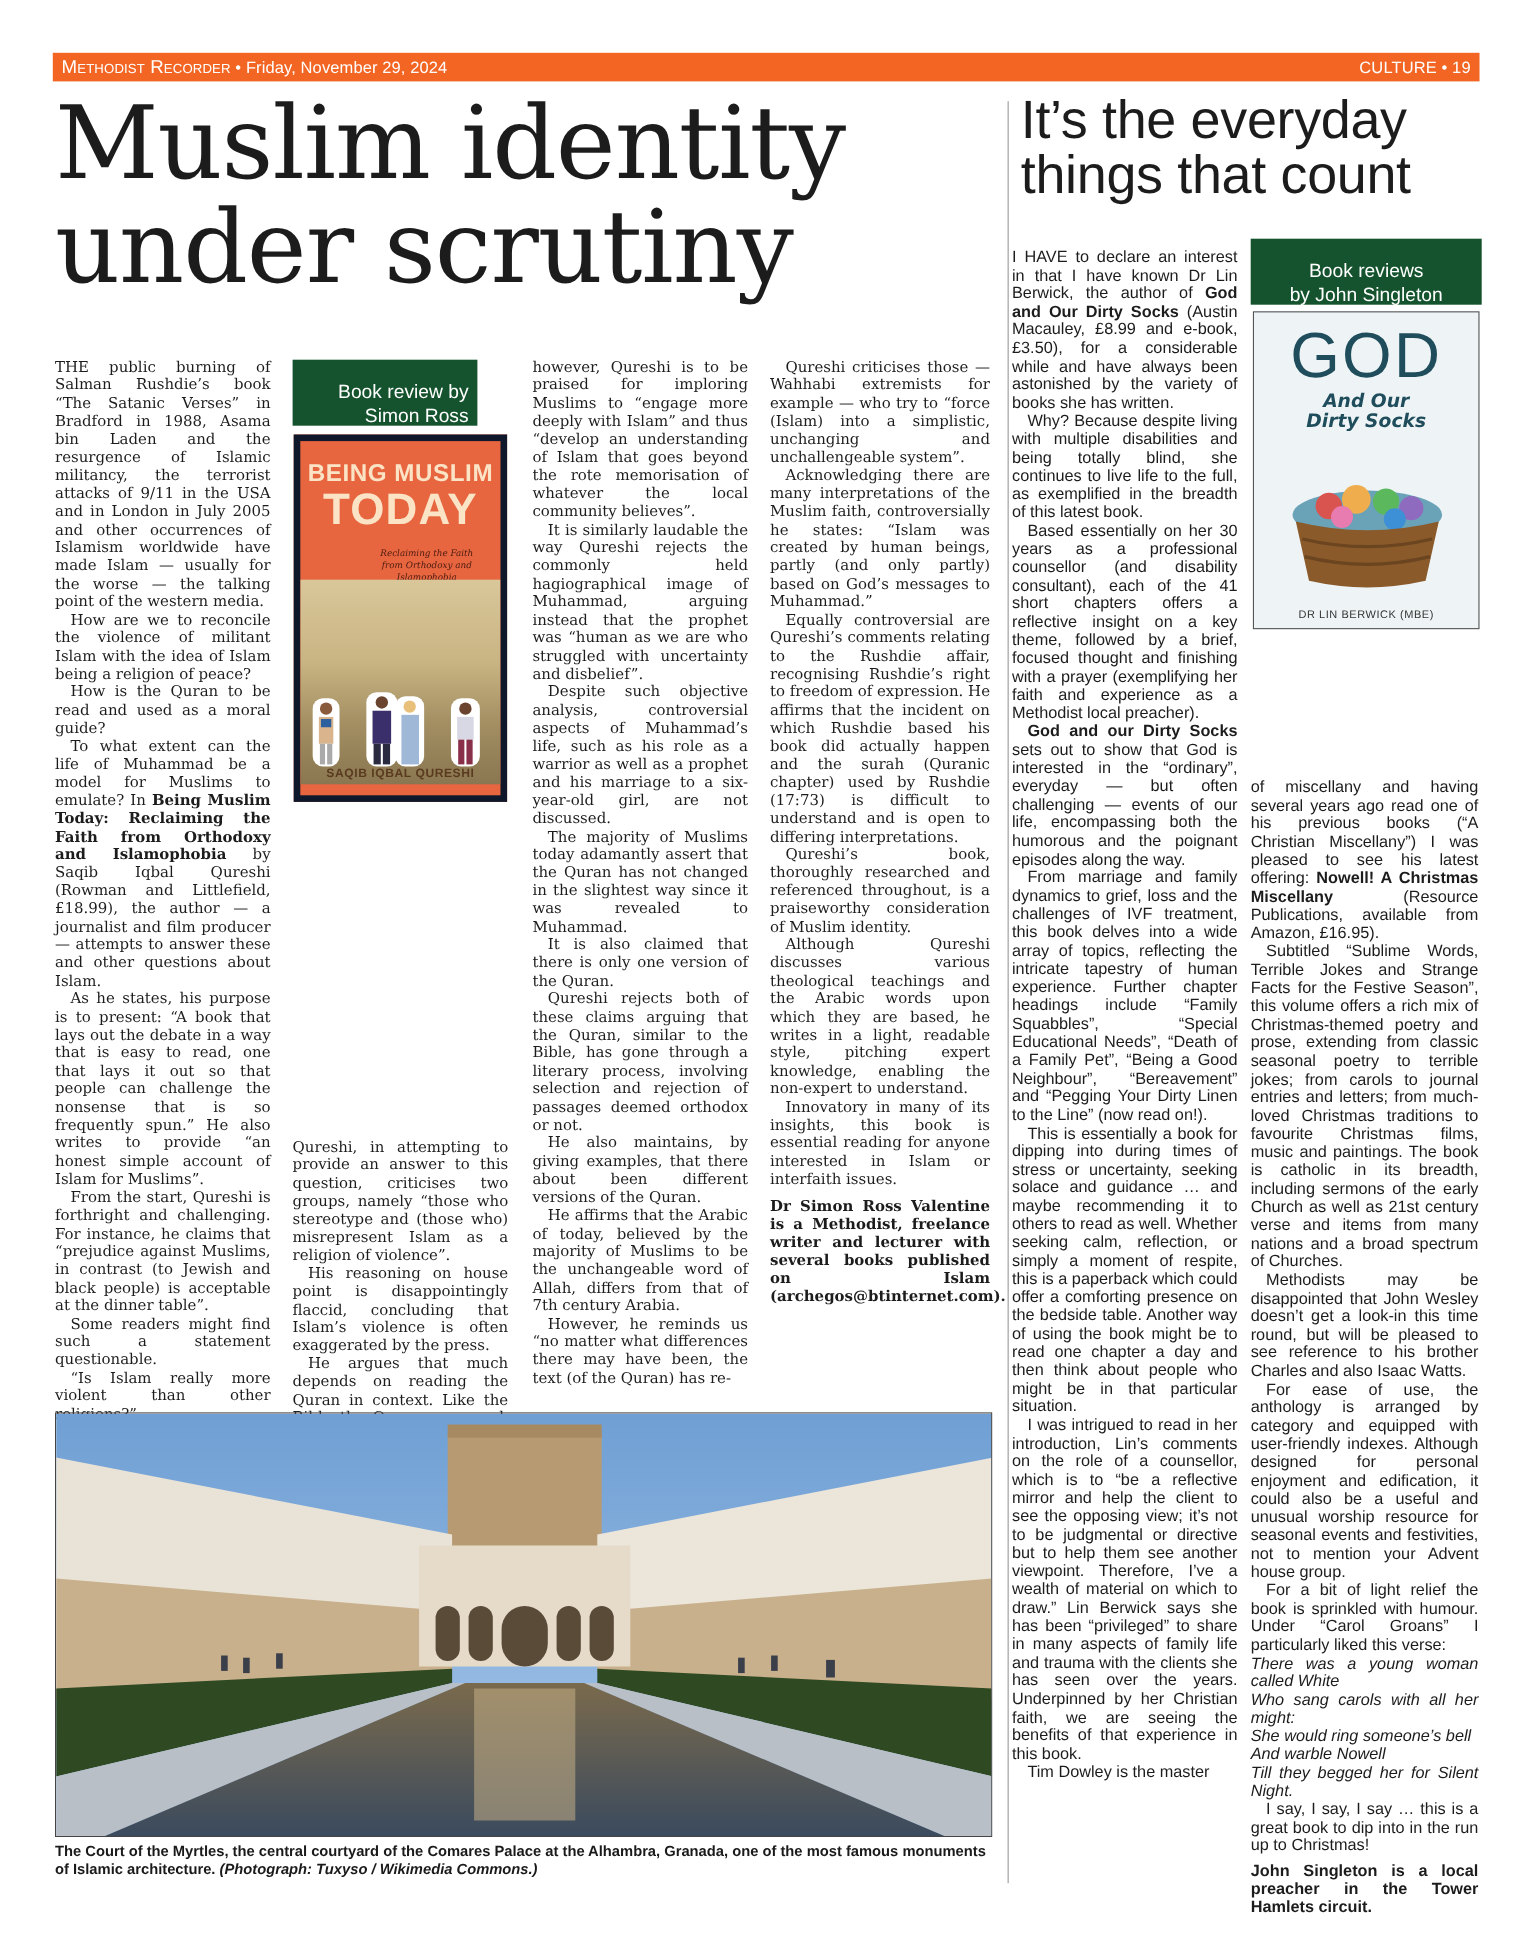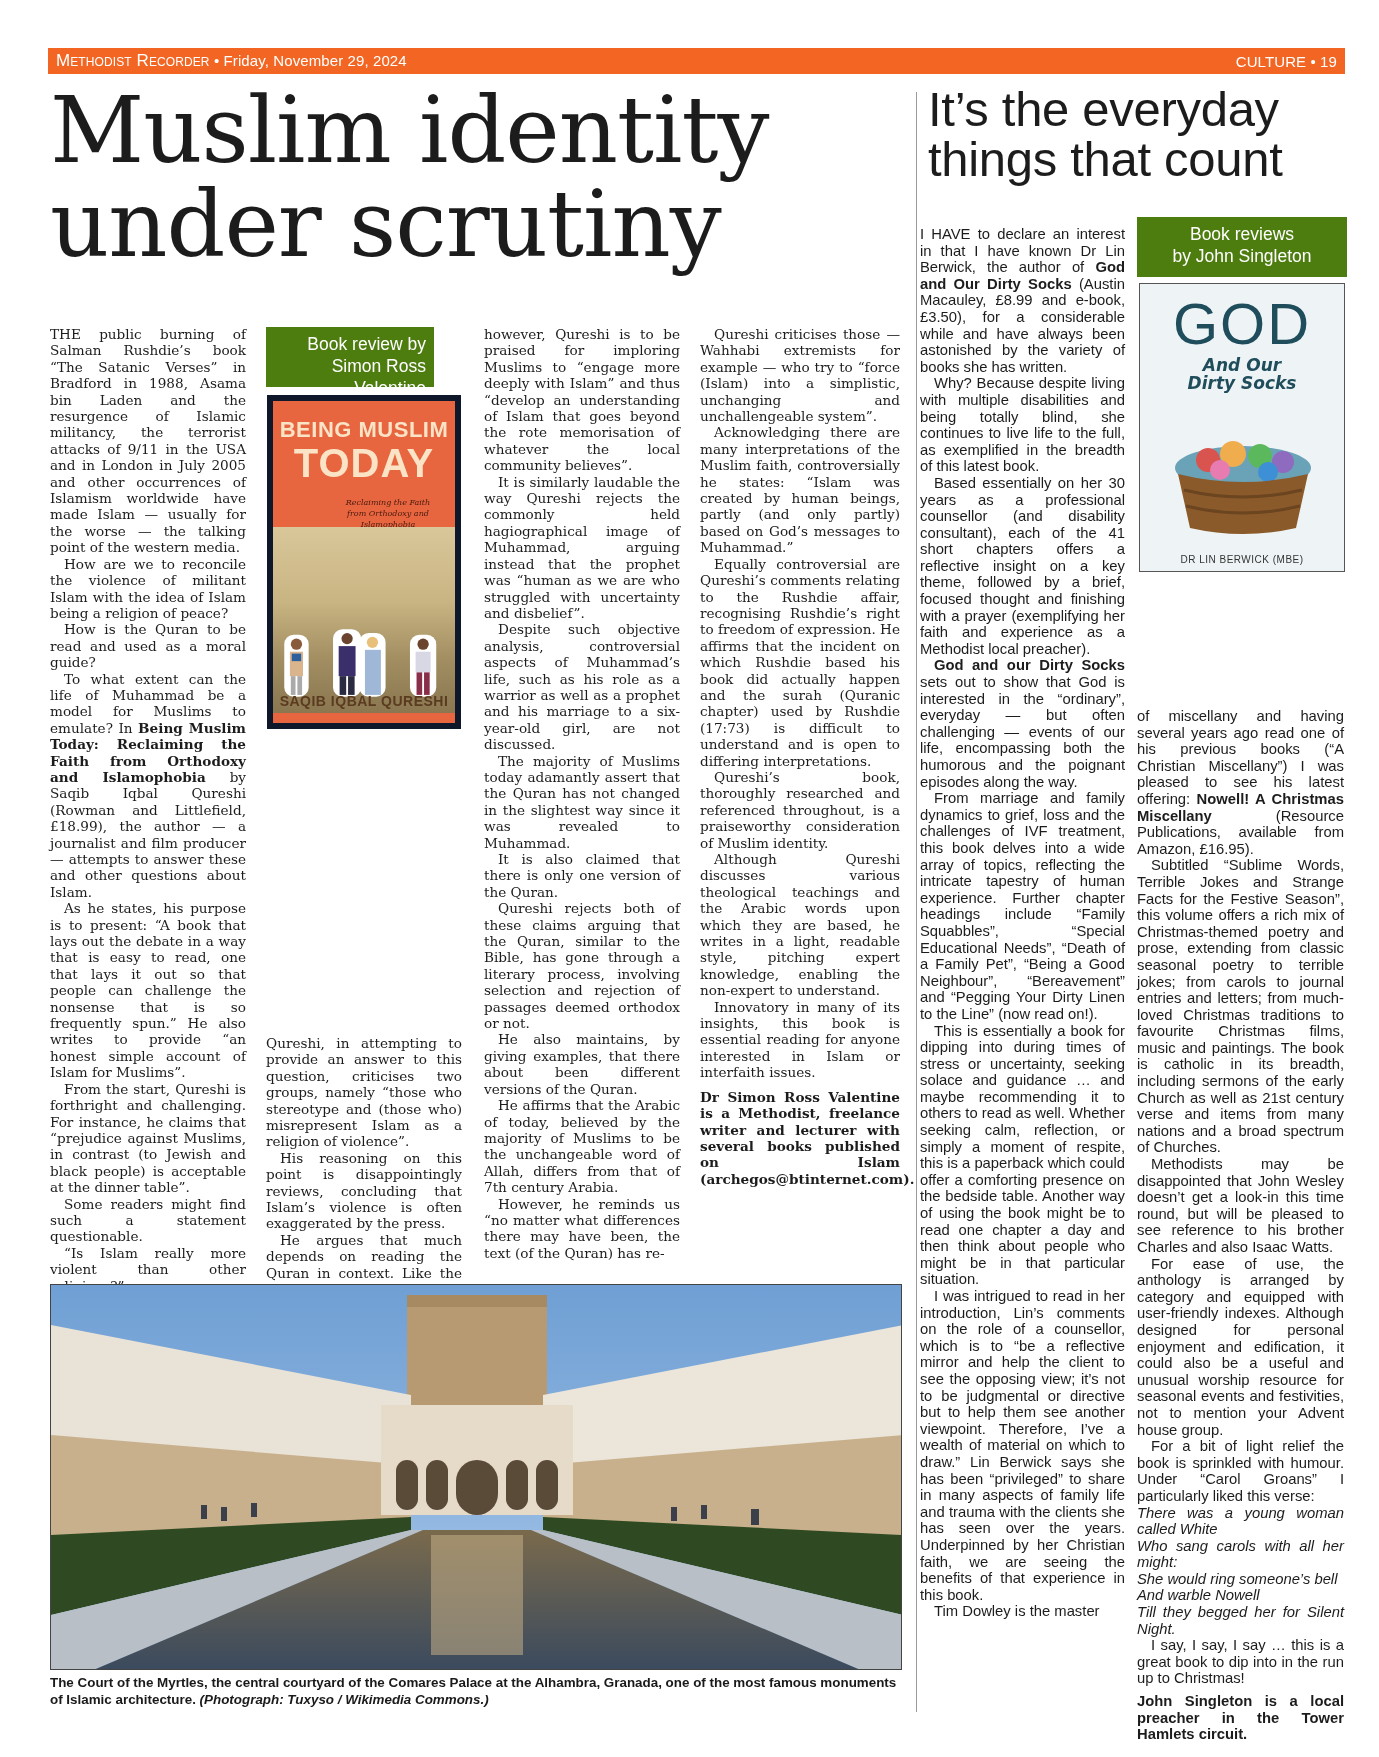--- a/index.html
+++ b/index.html
@@ -42,43 +42,43 @@
   .sans p.verse { text-indent: 0; font-style: italic; }
 
   .c1 { left: 50px; top: 326px; width: 196px; }
   .c2 { left: 266px; top: 1035px; width: 196px; }
   .c3 { left: 484px; top: 326px; width: 196px; }
   .c4 { left: 700px; top: 326px; width: 200px; }
   .c5 { left: 920px; top: 226px; width: 205px; }
   .c6 { left: 1137px; top: 708px; width: 207px; }
 
   .tag-box {
-    position: absolute; background: #4d7c0f; color: #fff; font-family: "Liberation Sans", sans-serif;
-    font-size: 17.5px; line-height: 22px; text-align: right; padding: 6px 8px;
+    position: absolute; background: #14532d; color: #fff; font-family: "Liberation Sans", sans-serif;
+    font-size: 17.5px; line-height: 22px; text-align: right; padding: 18px 8px;
   }
   .tag1 { left: 266px; top: 327px; width: 168px; height: 60px; }
   .tag2 { left: 1137px; top: 217px; width: 210px; height: 60px; text-align: center; }
 
   .bookcover1 {
     position: absolute; left: 267px; top: 395px; width: 194px; height: 334px; border: 6px solid #0f172a;
     background: #e7653f; overflow: hidden;
   }
   .bookcover1 .t1 { position: absolute; top: 16px; left: 0; width: 100%; text-align: center;
     font-family: "Liberation Sans", sans-serif; font-weight: bold; color: #fbe3c6; font-size: 22px; letter-spacing: 0.5px; }
   .bookcover1 .t2 { position: absolute; top: 40px; left: 0; width: 100%; text-align: center;
     font-family: "Liberation Sans", sans-serif; font-weight: bold; color: #fbe3c6; font-size: 40px; letter-spacing: 1px; }
   .bookcover1 .t3 { position: absolute; top: 96px; left: 0; width: 100%; text-align: center; color: #4a1a10;
     font-family: "DejaVu Serif", serif; font-size: 8px; line-height: 11px; font-style: italic; padding-left: 48px; }
   .bookcover1 .art {
     position: absolute; top: 126px; left: 0; width: 100%; height: 186px;
     background: linear-gradient(180deg, #d9c79a 0%, #c9b483 40%, #a38f62 70%, #8a7650 100%);
   }
   .bookcover1 .art .figs { position: absolute; bottom: 10px; left: 0; width: 100%; height: 80px; }
   .bookcover1 .author { position: absolute; bottom: 4px; left: 0; width: 100%; text-align: center;
-    font-family: "Liberation Sans", sans-serif; font-weight: bold; font-size: 14px; color: #5a3b20; letter-spacing: 0.5px; }
+    font-family: "Liberation Sans", sans-serif; font-weight: bold; font-size: 11px; color: #5a3b20; letter-spacing: 0.5px; }
 
   .bookcover2 {
     position: absolute; left: 1139px; top: 283px; width: 206px; height: 289px; border: 1px solid #555;
     background: #eef4f6; overflow: hidden;
   }
   .bookcover2 .god { position: absolute; top: 6px; left: 0; width: 100%; text-align: center;
     font-family: "Liberation Sans", sans-serif; font-weight: normal; font-size: 58px; color: #1f4d5c; letter-spacing: 2px; }
   .bookcover2 .sub { position: absolute; top: 72px; left: 0; width: 100%; text-align: center;
     font-family: "DejaVu Sans", sans-serif; font-weight: bold; font-size: 17px; line-height: 18px; color: #1f4d5c; font-style: italic; }
   .bookcover2 .basket { position: absolute; left: 28px; top: 146px; width: 150px; height: 108px; }
@@ -168,21 +168,21 @@
         <rect x="152" y="28" width="16" height="22" fill="#d8d8e4"></rect>
         <rect x="153" y="50" width="6" height="24" fill="#8a2f4a"></rect>
         <rect x="161" y="50" width="6" height="24" fill="#8a2f4a"></rect>
     </svg>
     <div class="author">SAQIB IQBAL QURESHI</div>
   </div>
 </div>
 
 <div class="col c2">
   <p class="first">Qureshi, in attempting to provide an answer to this question, criticises two groups, namely “those who stereotype and (those who) misrepresent Islam as a religion of violence”.</p>
-  <p>His reasoning on this point is disappointingly reviews, concluding that Islam’s violence is often exaggerated by the press.</p>
+  <p>His reasoning on house point is disappointingly flaccid, concluding that Islam’s violence is often exaggerated by the press.</p>
   <p>He argues that much depends on reading the Quran in context. Like the Bible the Quran can speak with many, differing voices.</p>
   <p>As a journalist during the past few years, I’ve met the hate preacher Anjem Choudary and discussed with him the nature of Islam. Choudary is one of many jihadists who, quoting from works such as the eighth-century biography of Muhammad by Ibn Ishaq, refer to various acts of violence carried out by the prophet to justify the wrongs committed by Islamists today. Qureshi does not discuss such events.</p>
   <p>Despite these limitations,</p>
 </div>
 
 <div class="col c3">
   <p class="first">however, Qureshi is to be praised for imploring Muslims to “engage more deeply with Islam” and thus “develop an understanding of Islam that goes beyond the rote memorisation of whatever the local community believes”.</p>
   <p>It is similarly laudable the way Qureshi rejects the commonly held hagiographical image of Muhammad, arguing instead that the prophet was “human as we are who struggled with uncertainty and disbelief”.</p>
   <p>Despite such objective analysis, controversial aspects of Muhammad’s life, such as his role as a warrior as well as a prophet and his marriage to a six-year-old girl, are not discussed.</p>
   <p>The majority of Muslims today adamantly assert that the Quran has not changed in the slightest way since it was revealed to Muhammad.</p>

